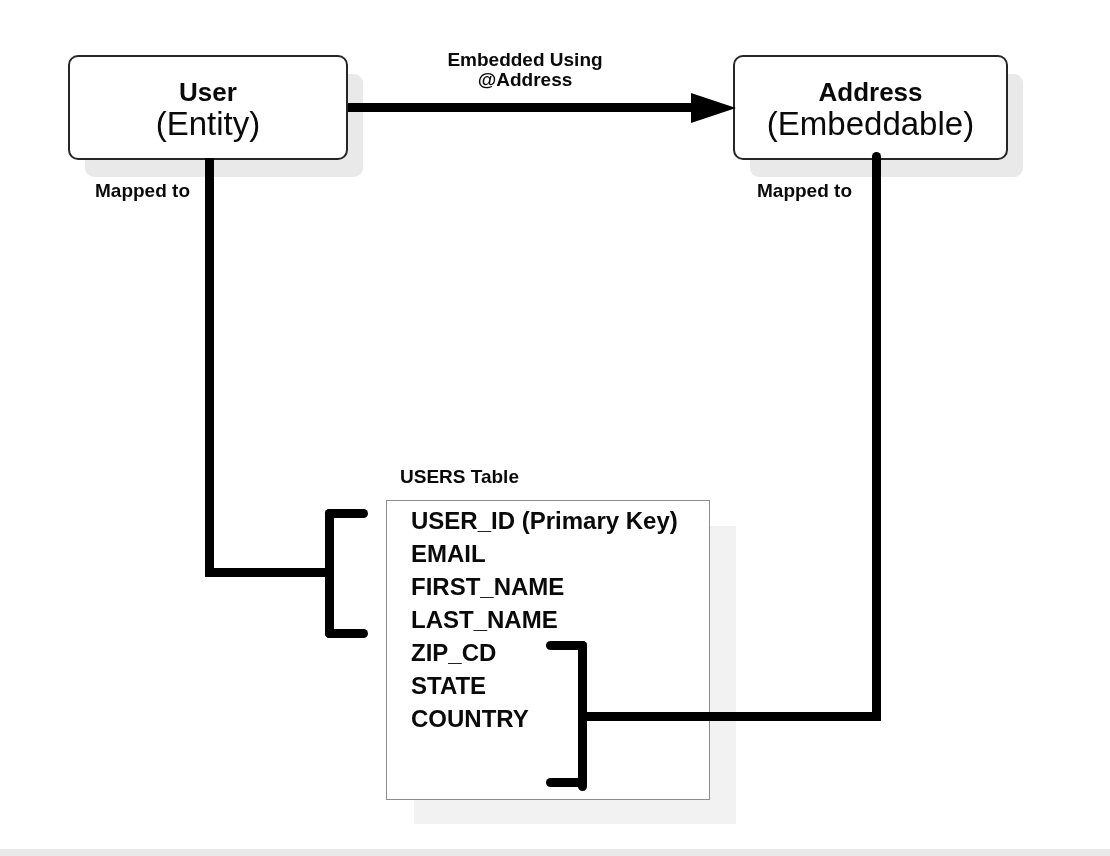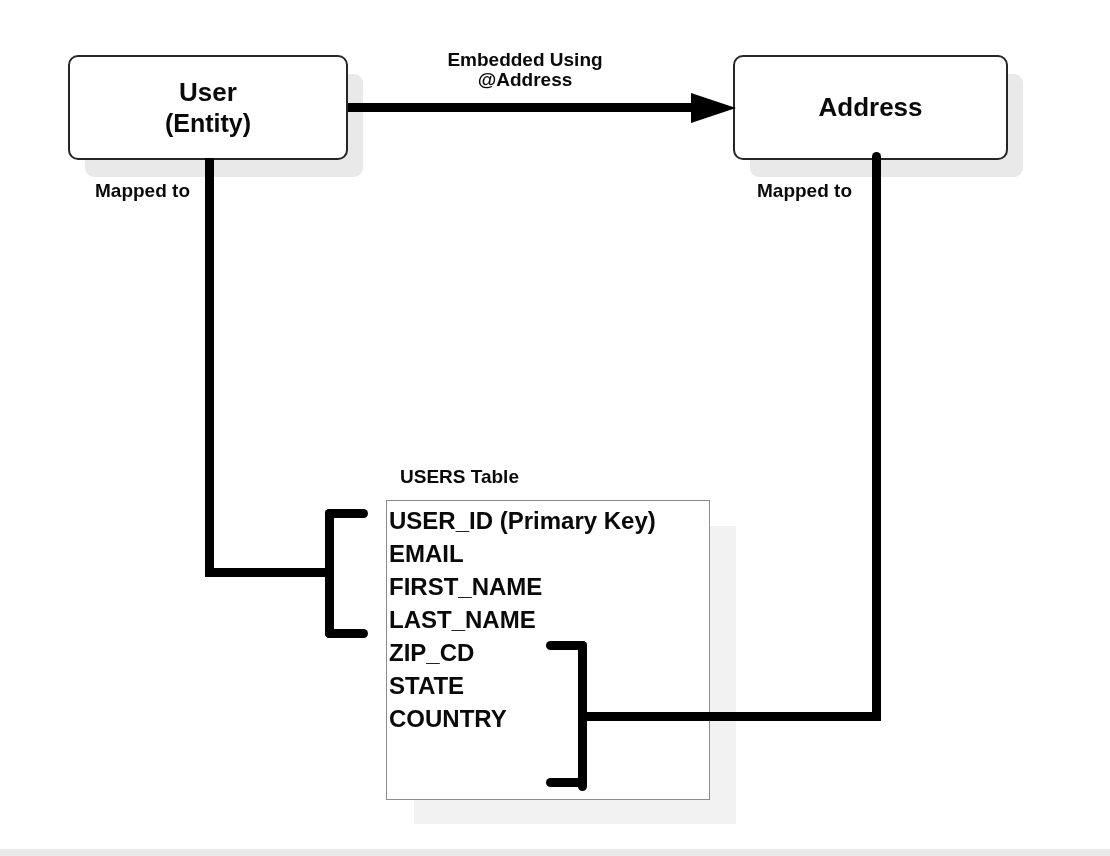--- a/index.html
+++ b/index.html
@@ -11,21 +11,21 @@
   }
   
   .entity-box {
     position:absolute; height:105px; background:#ffffff;
     border:2px solid #262626; border-radius:10px;
     box-shadow:16px 18px 0 -1px #e9e9e9;
     display:flex; flex-direction:column; align-items:center; justify-content:center;
     z-index:2;
   }
   .entity-box .title { font-size:26px; font-weight:bold; color:#0a0a0a; line-height:31px; }
-  .entity-box .subtitle { font-size:25px; font-weight:bold; color:#0a0a0a; line-height:31px; }
+  .entity-box .subtitle { font-size:33px; font-weight:normal; color:#0a0a0a; line-height:31px; }
   .box-user { left:68px; top:55px; width:280px; }
   .box-address { left:733px; top:55px; width:275px; }
 
   
   .line { position:absolute; background:#000000; z-index:4; }
   .rounded { border-radius:5px; }
 
   
   .arrow-shaft { left:348px; top:103px; width:344px; height:9px; }
   .arrow-head {
@@ -59,21 +59,21 @@
 
   
   .users-table {
     position:absolute; left:386px; top:500px; width:324px; height:300px;
     background:#ffffff; border:1px solid #8c8c8c;
     box-shadow:27px 25px 0 -1px #f2f2f2;
     z-index:1;
   }
   .table-fields {
     position:absolute; left:386px; top:504px; width:264px;
-    padding-left:3px; z-index:2;
+    padding-left:25px; z-index:2;
   }
   .field-row {
     font-size:24px; font-weight:bold; color:#0a0a0a;
     line-height:33px; white-space:nowrap;
   }
 
   .bottom-strip {
     position:absolute; left:0; top:849px; width:1110px; height:7px;
     background:#e9e9e9; z-index:5;
   }
@@ -83,20 +83,21 @@
 
 <div class="canvas">
 
   <div class="entity-box box-user">
     <div class="title">User</div>
     <div class="subtitle">(Entity)</div>
   </div>
 
   <div class="entity-box box-address">
     <div class="title">Address</div>
+    <div class="subtitle">(Embeddable)</div>
   </div>
 
   <div class="line arrow-shaft"></div>
   <div class="arrow-head"></div>
   <div class="small-label arrow-label">
     <div>Embedded Using</div>
     <div>@Address</div>
   </div>
 
   <div class="small-label mapped-left">Mapped to</div>

